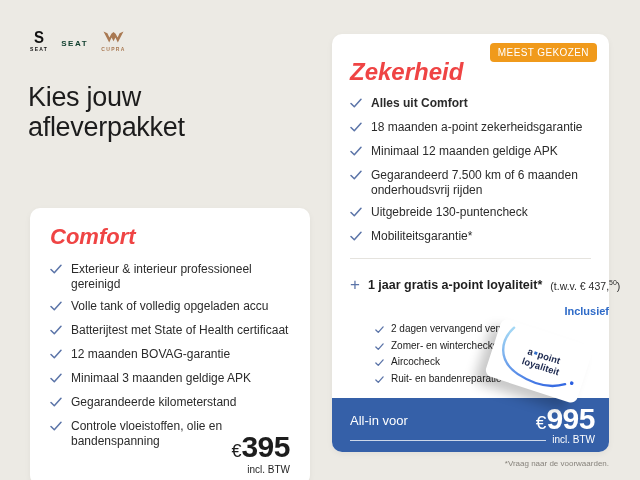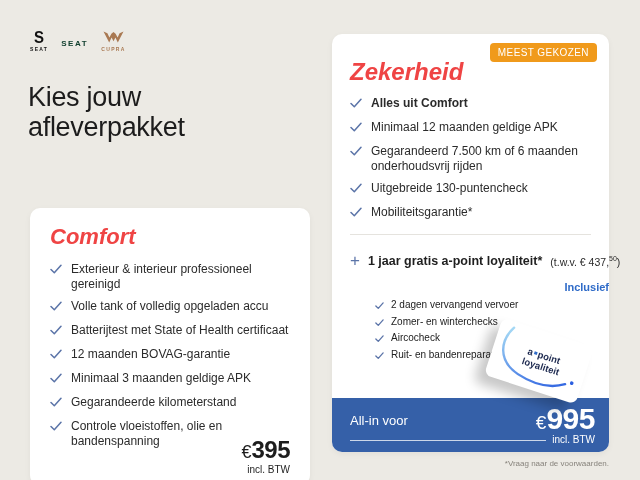--- a/index.html
+++ b/index.html
@@ -38,21 +38,21 @@
   ul.checks{list-style:none;margin:12px 0 0;padding:0 14px 0 20px;}
   .zeker ul.checks{margin-top:10px;padding-left:18px;}
   ul.checks li{display:flex;gap:9px;font-size:12px;line-height:15px;color:#2B2B2B;margin-bottom:7px;}
   ul.checks li .txt{max-width:230px;}
   ul.checks li.emph .txt{font-weight:700;}
   .chk{flex:none;margin-top:2px;}
 
   
   .price{position:absolute;right:20px;bottom:10px;text-align:right;color:#1D1D1D;}
   .price .cur{font-size:18px;font-weight:400;}
-  .price .num{font-size:24px;font-weight:700;letter-spacing:-0.5px;}
+  .price .num{font-size:30px;font-weight:700;letter-spacing:-0.5px;}
   .price .vat{font-size:10px;margin-top:0;}
 
   
   .badge{position:absolute;top:9px;right:12px;background:var(--badge-orange);color:#fff;
          font-size:10px;font-weight:400;letter-spacing:0.4px;padding:4px 8px;border-radius:4px;}
 
   .divider{margin:12px 18px 0;border-top:1px solid #E5E3DE;}
 
   .plus-row{margin:15px 18px 0;display:flex;align-items:baseline;gap:8px;}
   .plus{color:var(--check-blue);font-size:17px;font-weight:400;flex:none;position:relative;top:1px;}
@@ -162,20 +162,26 @@
 
   <section class="card zeker">
     <div class="badge">MEEST GEKOZEN</div>
     <h2>Zekerheid</h2>
     <ul class="checks">
       <li class="emph">
           <span class="chk"><svg width="12" height="11" viewBox="0 0 12 11">
               <polyline points="1,5.5 4.3,8.8 11,1.2" fill="none" stroke="#5B74A8" stroke-width="1.5" stroke-linecap="round" stroke-linejoin="round"></polyline>
             </svg></span>
           <span class="txt">Alles uit Comfort</span>
+        </li>
+      <li>
+          <span class="chk"><svg width="12" height="11" viewBox="0 0 12 11">
+              <polyline points="1,5.5 4.3,8.8 11,1.2" fill="none" stroke="#5B74A8" stroke-width="1.5" stroke-linecap="round" stroke-linejoin="round"></polyline>
+            </svg></span>
+          <span class="txt">18 maanden a-point zekerheidsgarantie</span>
         </li>
       <li>
           <span class="chk"><svg width="12" height="11" viewBox="0 0 12 11">
               <polyline points="1,5.5 4.3,8.8 11,1.2" fill="none" stroke="#5B74A8" stroke-width="1.5" stroke-linecap="round" stroke-linejoin="round"></polyline>
             </svg></span>
           <span class="txt">Minimaal 12 maanden geldige APK</span>
         </li>
       <li>
           <span class="chk"><svg width="12" height="11" viewBox="0 0 12 11">
               <polyline points="1,5.5 4.3,8.8 11,1.2" fill="none" stroke="#5B74A8" stroke-width="1.5" stroke-linecap="round" stroke-linejoin="round"></polyline>

